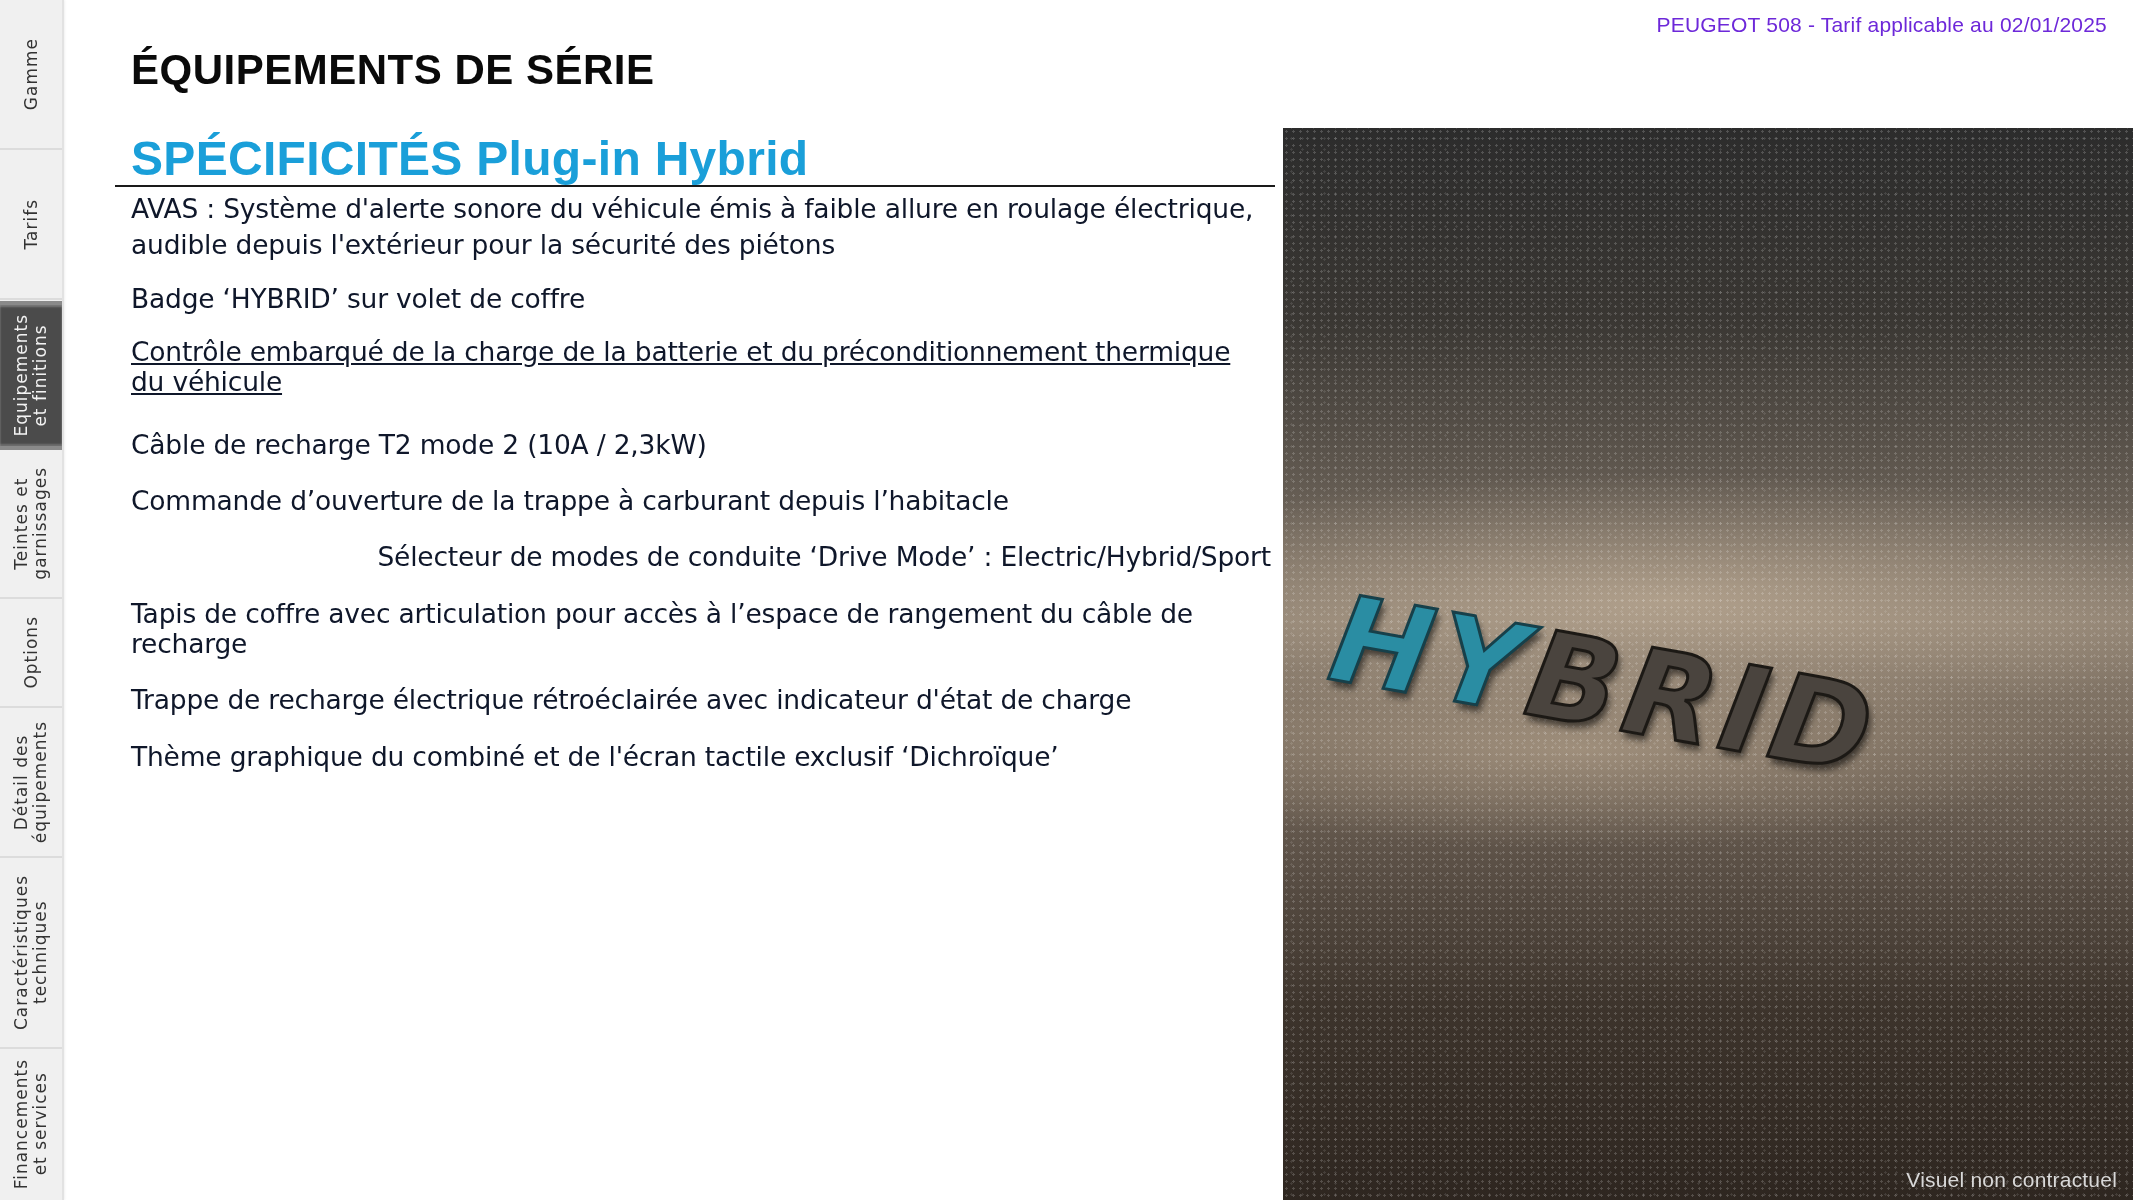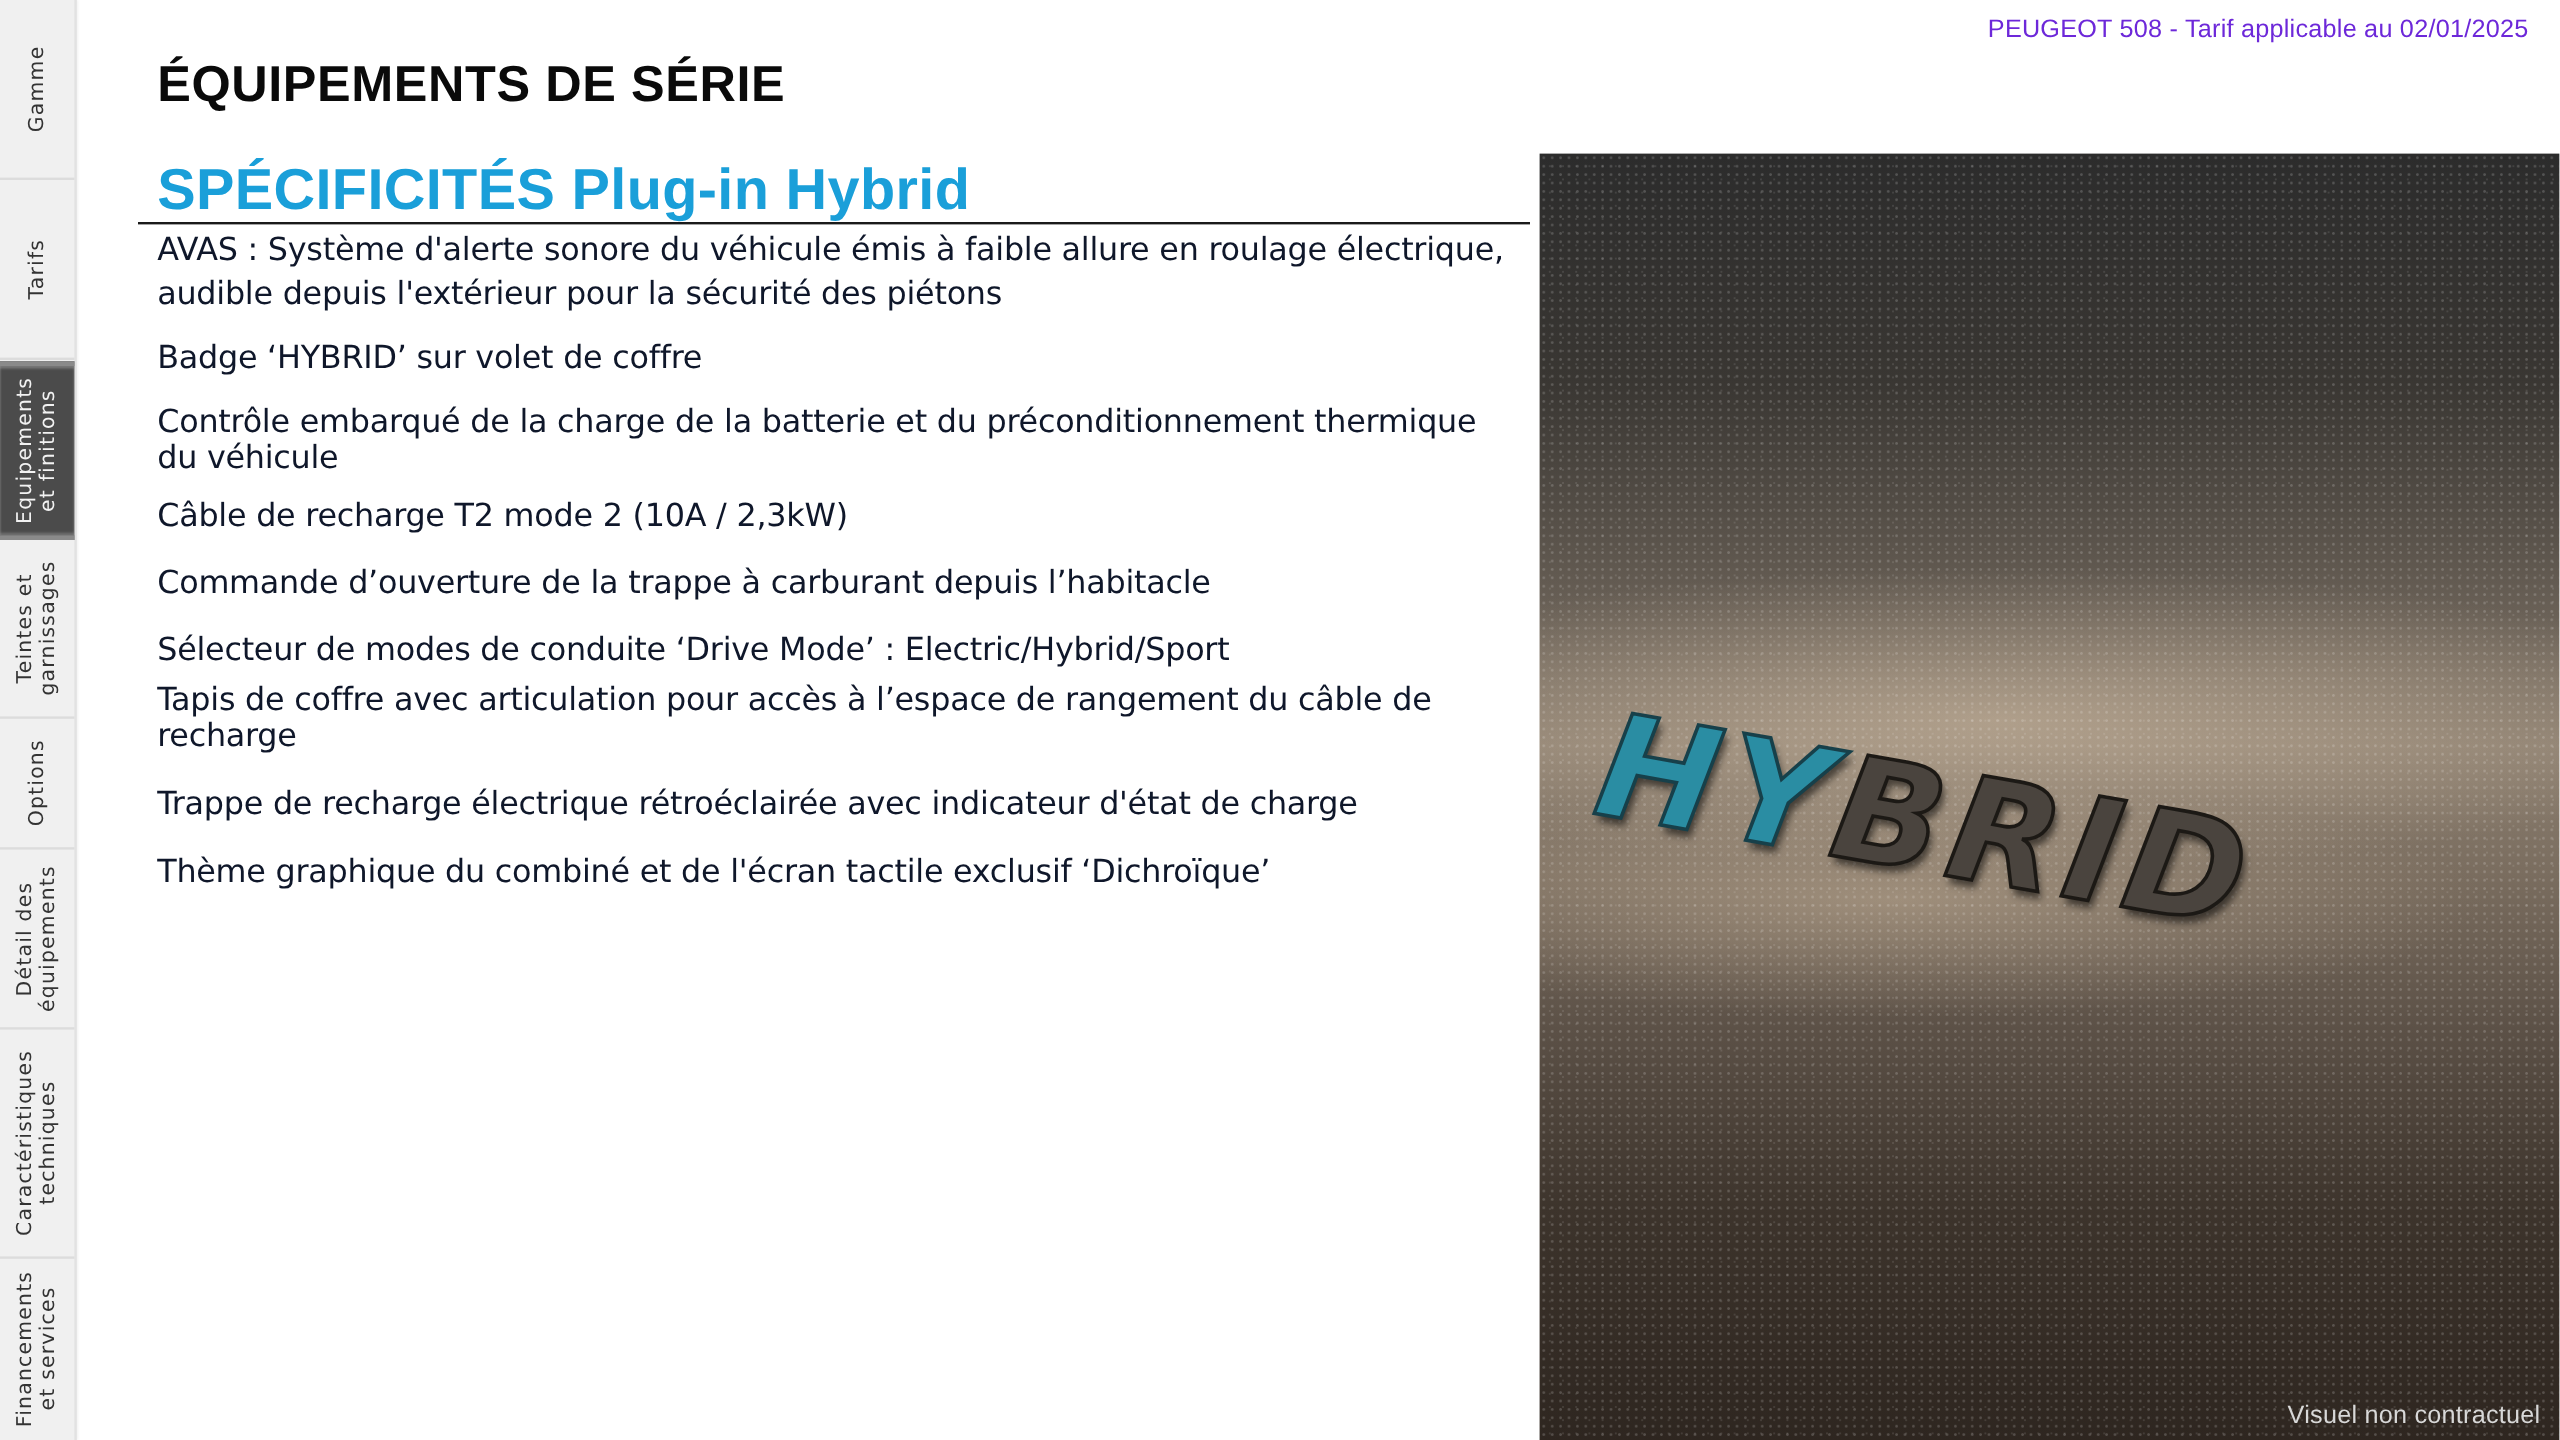--- a/index.html
+++ b/index.html
@@ -129,24 +129,24 @@
 
 <div class="doc-header">PEUGEOT 508 - Tarif applicable au 02/01/2025</div>
 
 <h1 class="page-title">ÉQUIPEMENTS DE SÉRIE</h1>
 <h2 class="section-title">SPÉCIFICITÉS Plug-in Hybrid</h2>
 <div class="section-rule"></div>
 
 <ul class="feature-list">
   <li class="loose" style="margin-bottom:18px;">AVAS : Système d'alerte sonore du véhicule émis à faible allure en roulage électrique, audible depuis l'extérieur pour la sécurité des piétons</li>
   <li class="single" style="margin-bottom:20px;">Badge ‘HYBRID’ sur volet de coffre</li>
-  <li class="tight" style="margin-bottom:15px;">Contrôle embarqué de la charge de la batterie et du préconditionnement thermique du véhicule</li>
+  <li class="tight" style="margin-bottom:30px;text-decoration:underline;">Contrôle embarqué de la charge de la batterie et du préconditionnement thermique du véhicule</li>
   <li class="single" style="margin-bottom:20px;">Câble de recharge T2 mode 2 (10A / 2,3kW)</li>
   <li class="single" style="margin-bottom:20px;">Commande d’ouverture de la trappe à carburant depuis l’habitacle</li>
-  <li class="single" style="margin-bottom:9px;">Sélecteur de modes de conduite ‘Drive Mode’ : Electric/Hybrid/Sport</li>
+  <li class="single" style="margin-bottom:24px;text-align:right;">Sélecteur de modes de conduite ‘Drive Mode’ : Electric/Hybrid/Sport</li>
   <li class="tight" style="margin-bottom:23px;">Tapis de coffre avec articulation pour accès à l’espace de rangement du câble de recharge</li>
   <li class="single">Trappe de recharge électrique rétroéclairée avec indicateur d'état de charge</li>
   <li class="single" style="margin-bottom:20px;">Thème graphique du combiné et de l'écran tactile exclusif ‘Dichroïque’</li>
 </ul>
 
 <div class="photo">
   <div class="sparkle"></div>
   <div class="badge">
     <span class="hy">HY</span><span class="brid">BRID</span>
   </div>

